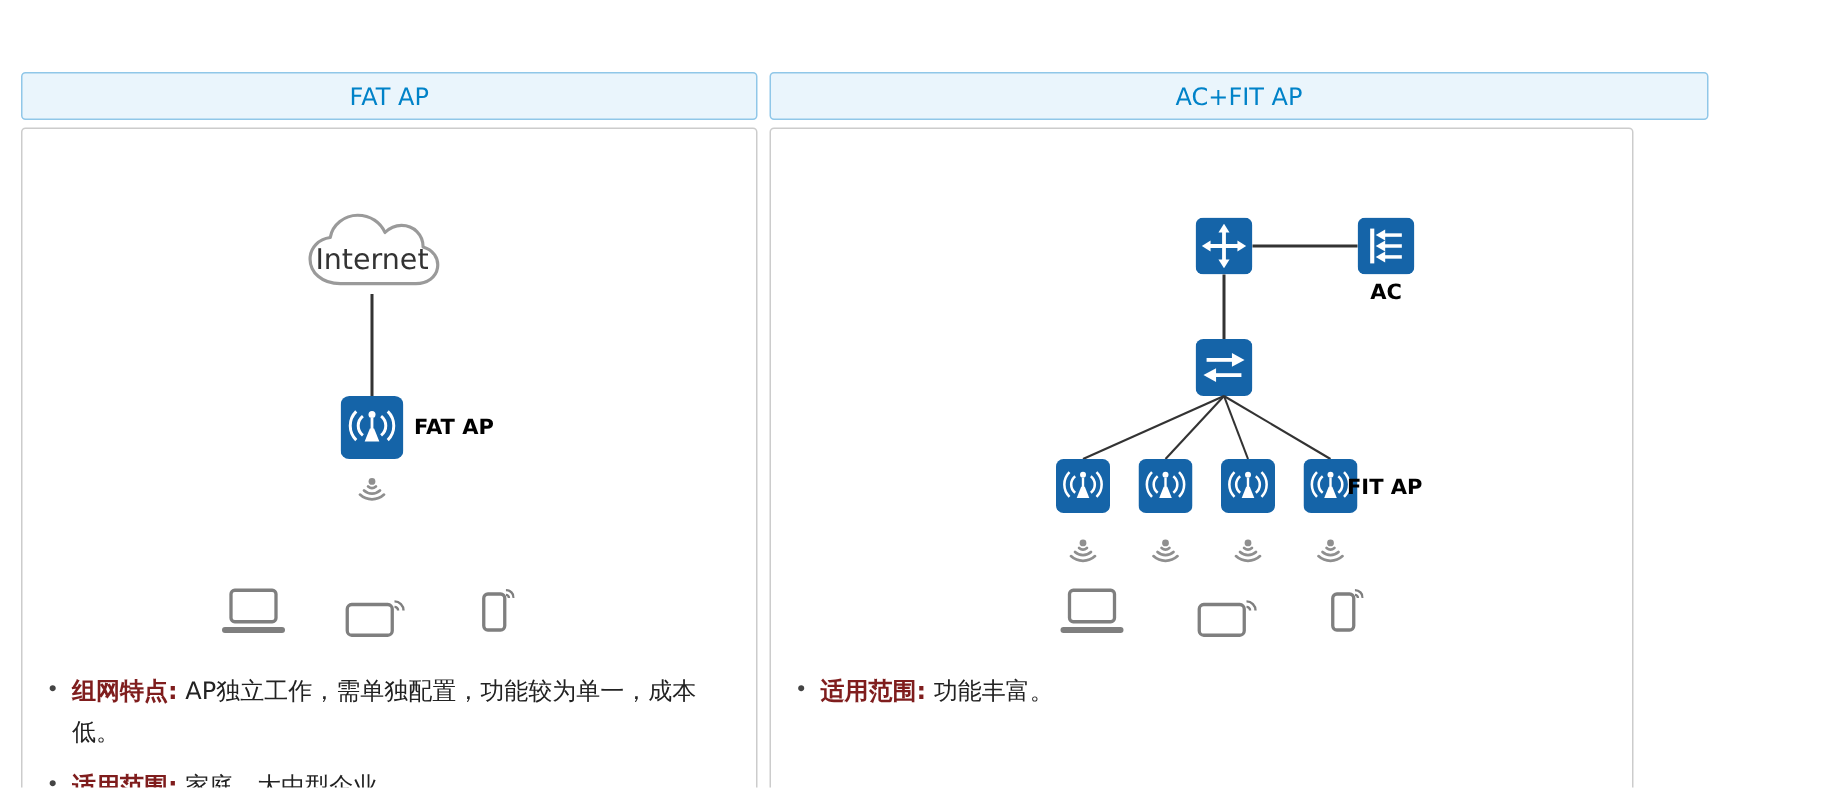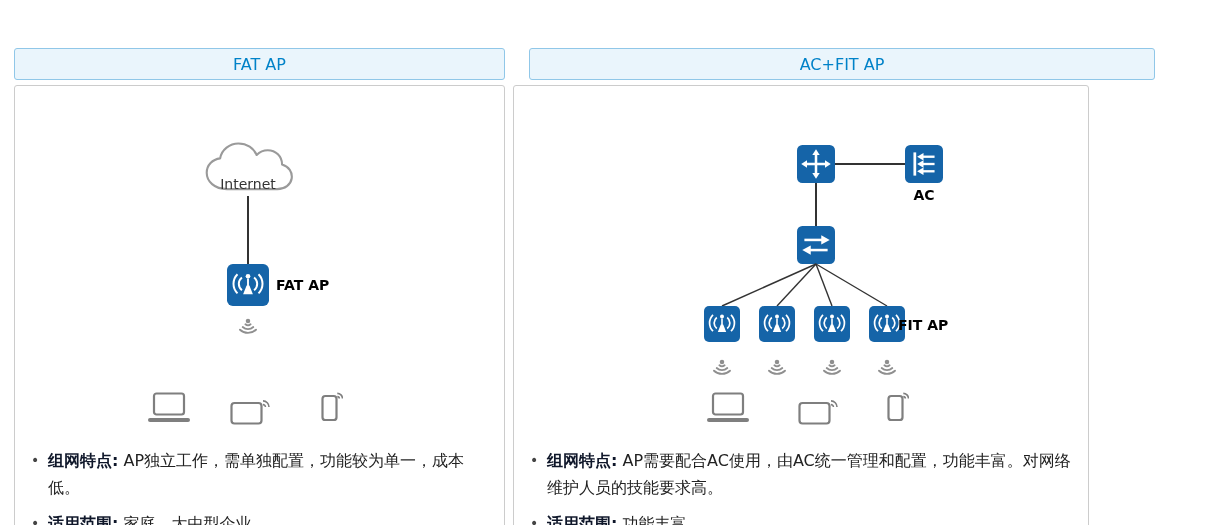--- a/index.html
+++ b/index.html
@@ -14,21 +14,21 @@
   .hdr {
     position:absolute; top:8px; height:32px;
     background:var(--header-bg,#eaf5fc);
     border:1px solid var(--header-border,#90c7e8);
     border-radius:3px;
     color:var(--header-text,#0082c8);
     font-size:16px;
     display:flex; align-items:center; justify-content:center;
   }
   .hdr.left  { left:14px;  width:491px; }
-  .hdr.right { left:529px; width:626px; }
+  .hdr.right { left:513px; width:626px; }
 
   .bdy {
     position:absolute; top:45px; height:473px;
     background:#fff;
     border:1px solid var(--panel-border,#ccc);
     border-radius:3px;
   }
   .bdy.left  { left:14px;  width:491px; }
   .bdy.right { left:513px; width:576px; }
 
@@ -39,35 +39,35 @@
   .cloudc    { color:var(--cloud-border,#9a9a9a); display:block; }
 
   .lbl { position:absolute; font-weight:bold; font-size:14px; color:#000; white-space:nowrap; }
   .lbl.center { text-align:center; }
 
   .vline { position:absolute; width:1.5px; background:var(--line-color,#333); }
   .hline { position:absolute; height:1.5px; background:var(--line-color,#333); }
   .fan line { stroke:var(--line-color,#333); stroke-width:1.4; }
 
   .cloud-label {
-    position:absolute; left:0; top:40px; width:100%;
-    text-align:center; font-size:14px; color:#333;
+    position:absolute; left:0; top:26px; width:100%;
+    text-align:center; font-size:19px; color:#333;
   }
 
   .bullets { position:absolute; left:16px; right:16px; top:361px; list-style:none; }
   .bullets li {
     display:flex; margin-bottom:9px;
     font-size:16px; line-height:1.7; color:var(--text-color,#222);
   }
   .bullets li::before {
     content:"\2022";
     flex:0 0 17px; width:17px;
     color:#444; font-size:14px; line-height:1.95;
   }
-  .bullets b { font-weight:bold; color:#0f172a; }
+  .bullets b { font-weight:bold; color:#7f1d1d; }
 </style>
 </head>
 <body>
 
 <svg width="0" height="0" style="position:absolute" aria-hidden="true">
   <defs>
     <symbol id="sym-ap" viewBox="0 0 36 36">
       <rect width="36" height="36" rx="5" fill="currentColor"></rect>
       <circle cx="18" cy="10.5" r="2" fill="#fff"></circle>
       <line x1="18" y1="12.5" x2="18" y2="20" stroke="#fff" stroke-width="1.6"></line>
@@ -249,21 +249,18 @@
       </svg>
     <svg class="icon-gray abs" style="left:284px; top:310px;" width="40" height="29">
         <use href="#sym-tablet"></use>
       </svg>
     <svg class="icon-gray abs" style="left:373px; top:305px;" width="22" height="34">
         <use href="#sym-phone"></use>
       </svg>
 
     <ul class="bullets">
       <li>
-        <span><b>组网特点:</b><span> AP需要配合AC使用，由AC统一管理和配置，功能丰富。对网络维护人员的技能要求高。</span></span>
-      </li>
-      <li>
         <span><b>适用范围:</b><span> 功能丰富。</span></span>
       </li>
     </ul>
   </div>
 
 </div>
 
 </body></html>

